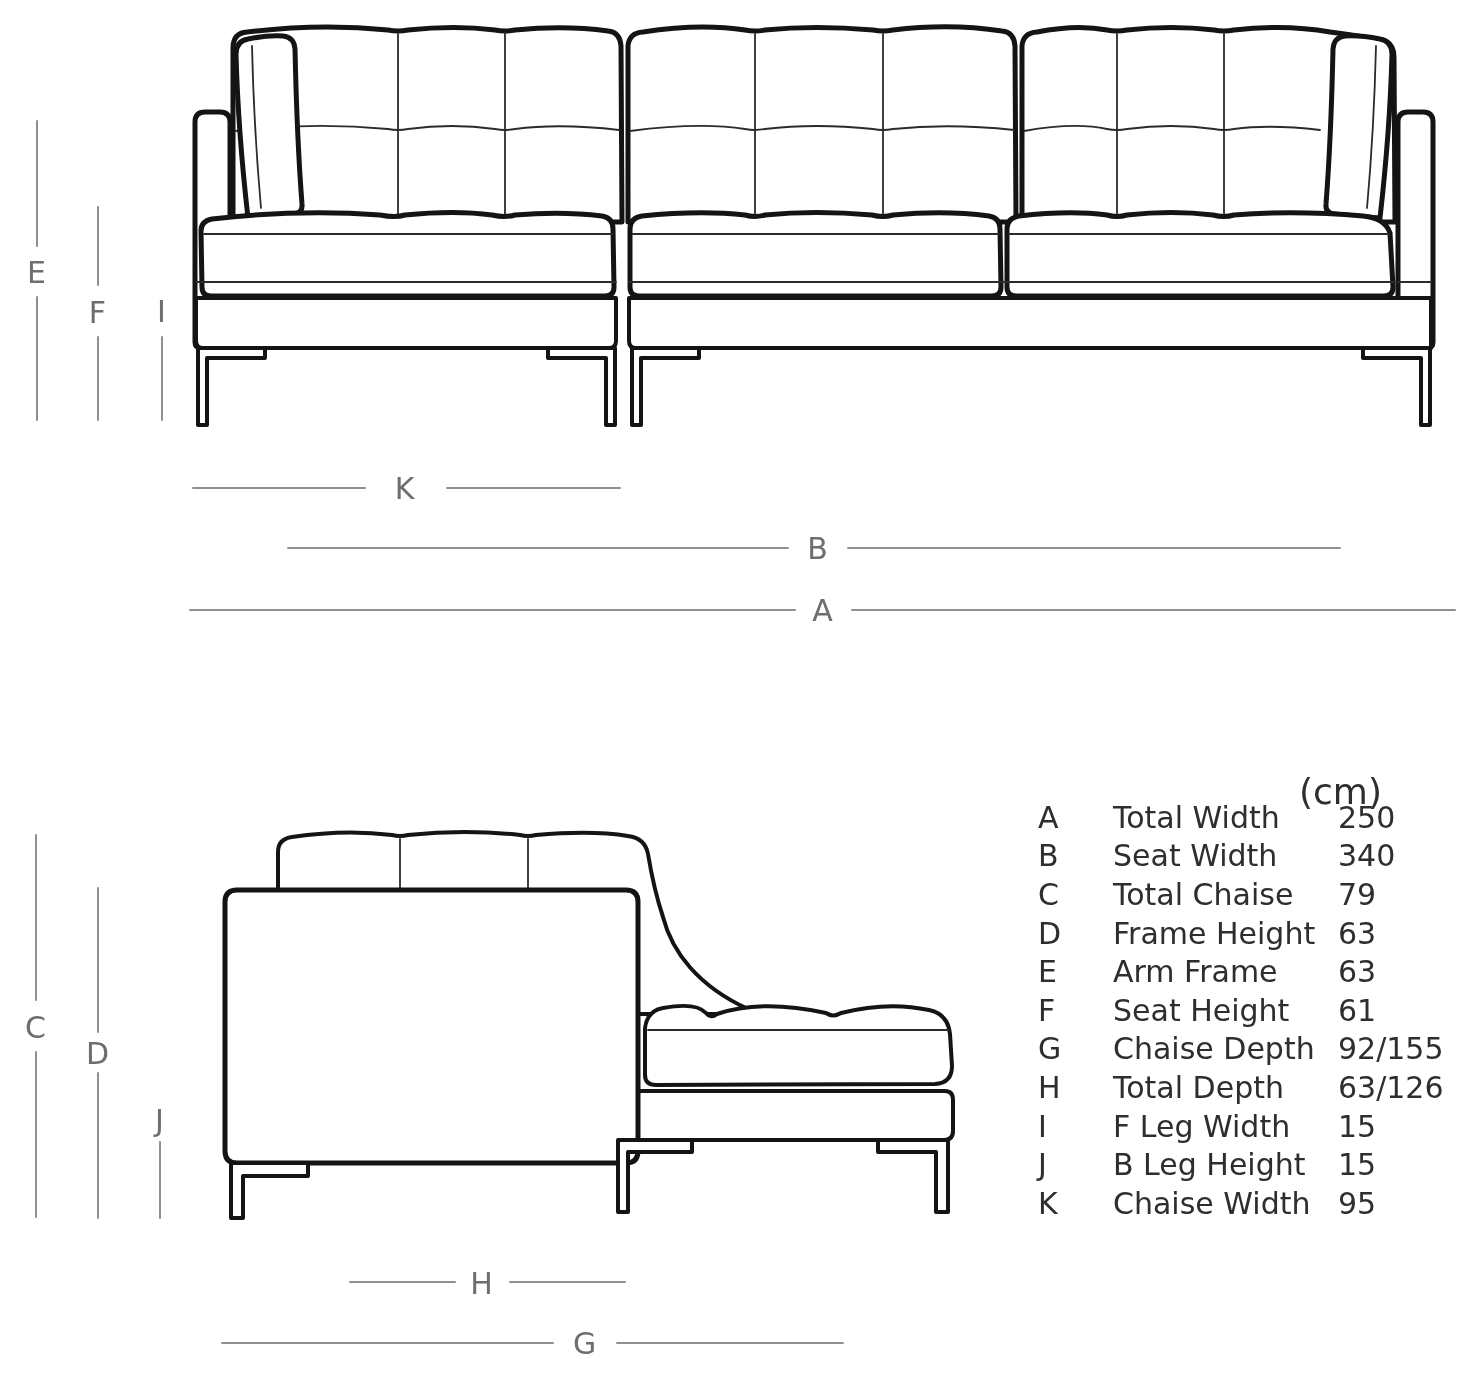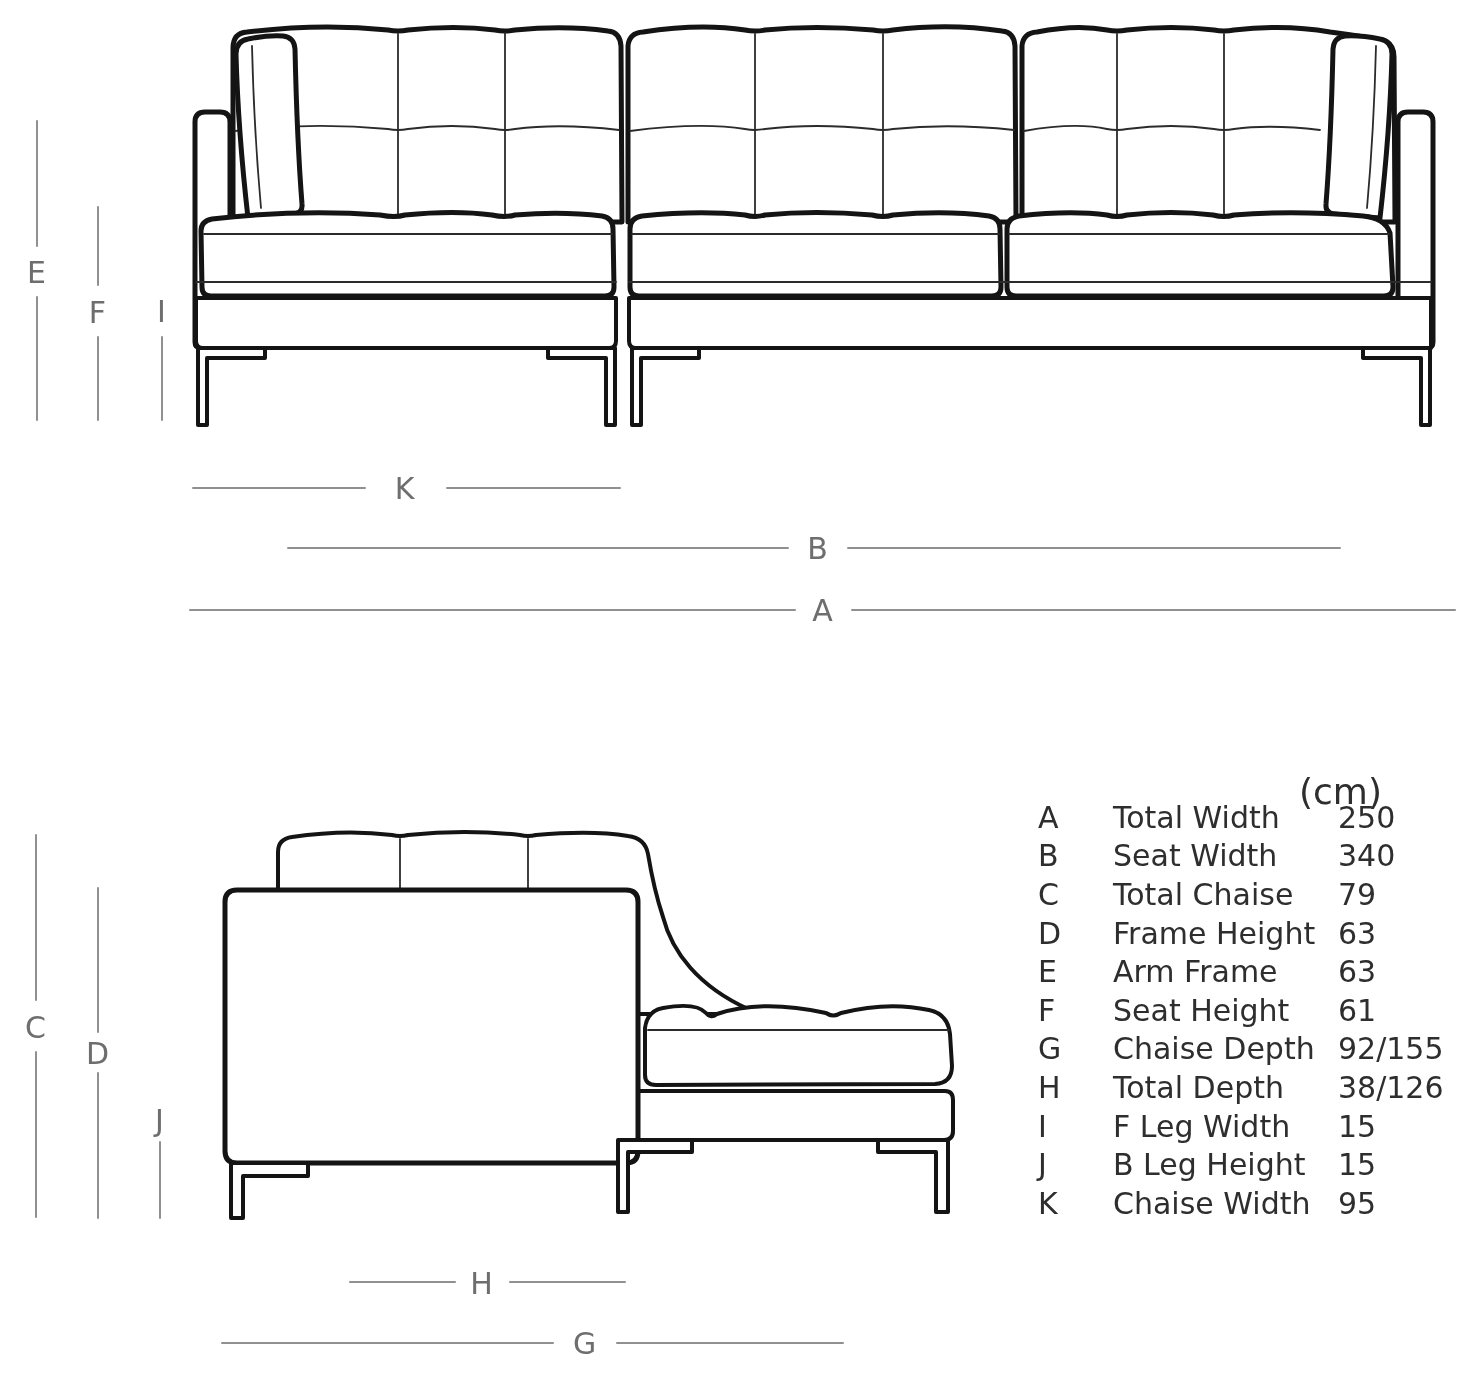--- a/index.html
+++ b/index.html
@@ -192,21 +192,21 @@
     <span class="lg-value">61</span>
   </div>
   <div class="legend-row">
     <span class="lg-letter">G</span>
     <span class="lg-name">Chaise Depth</span>
     <span class="lg-value">92/155</span>
   </div>
   <div class="legend-row">
     <span class="lg-letter">H</span>
     <span class="lg-name">Total Depth</span>
-    <span class="lg-value">38/126</span>
+    <span class="lg-value">63/126</span>
   </div>
   <div class="legend-row">
     <span class="lg-letter">I</span>
     <span class="lg-name">F Leg Width</span>
     <span class="lg-value">15</span>
   </div>
   <div class="legend-row">
     <span class="lg-letter">J</span>
     <span class="lg-name">B Leg Height</span>
     <span class="lg-value">15</span>

